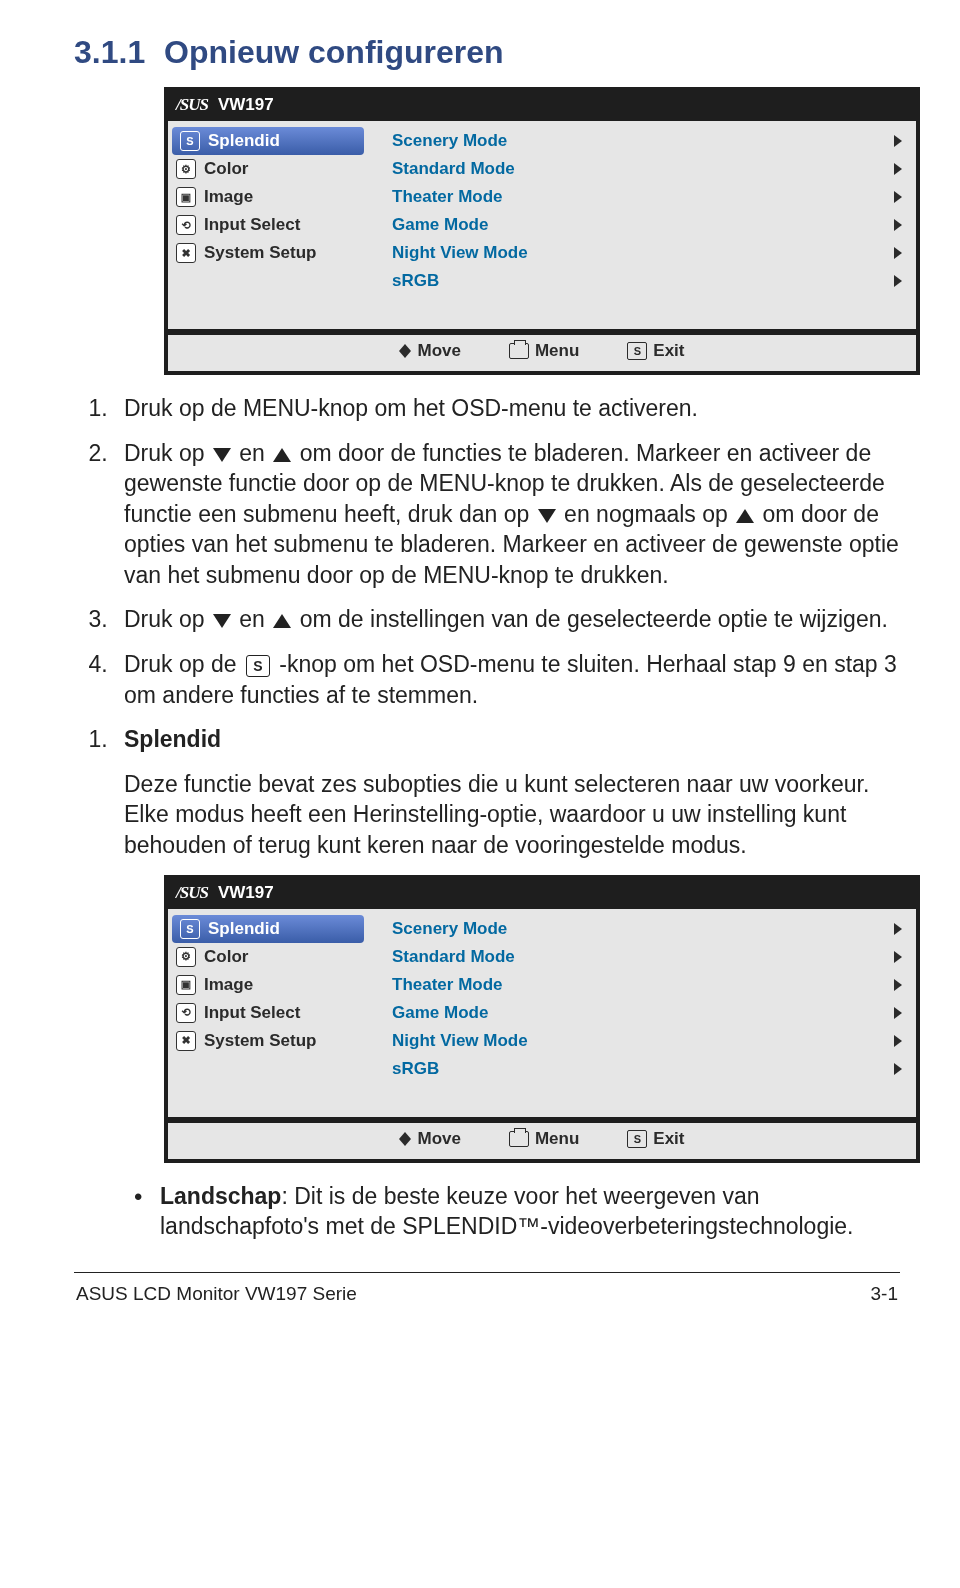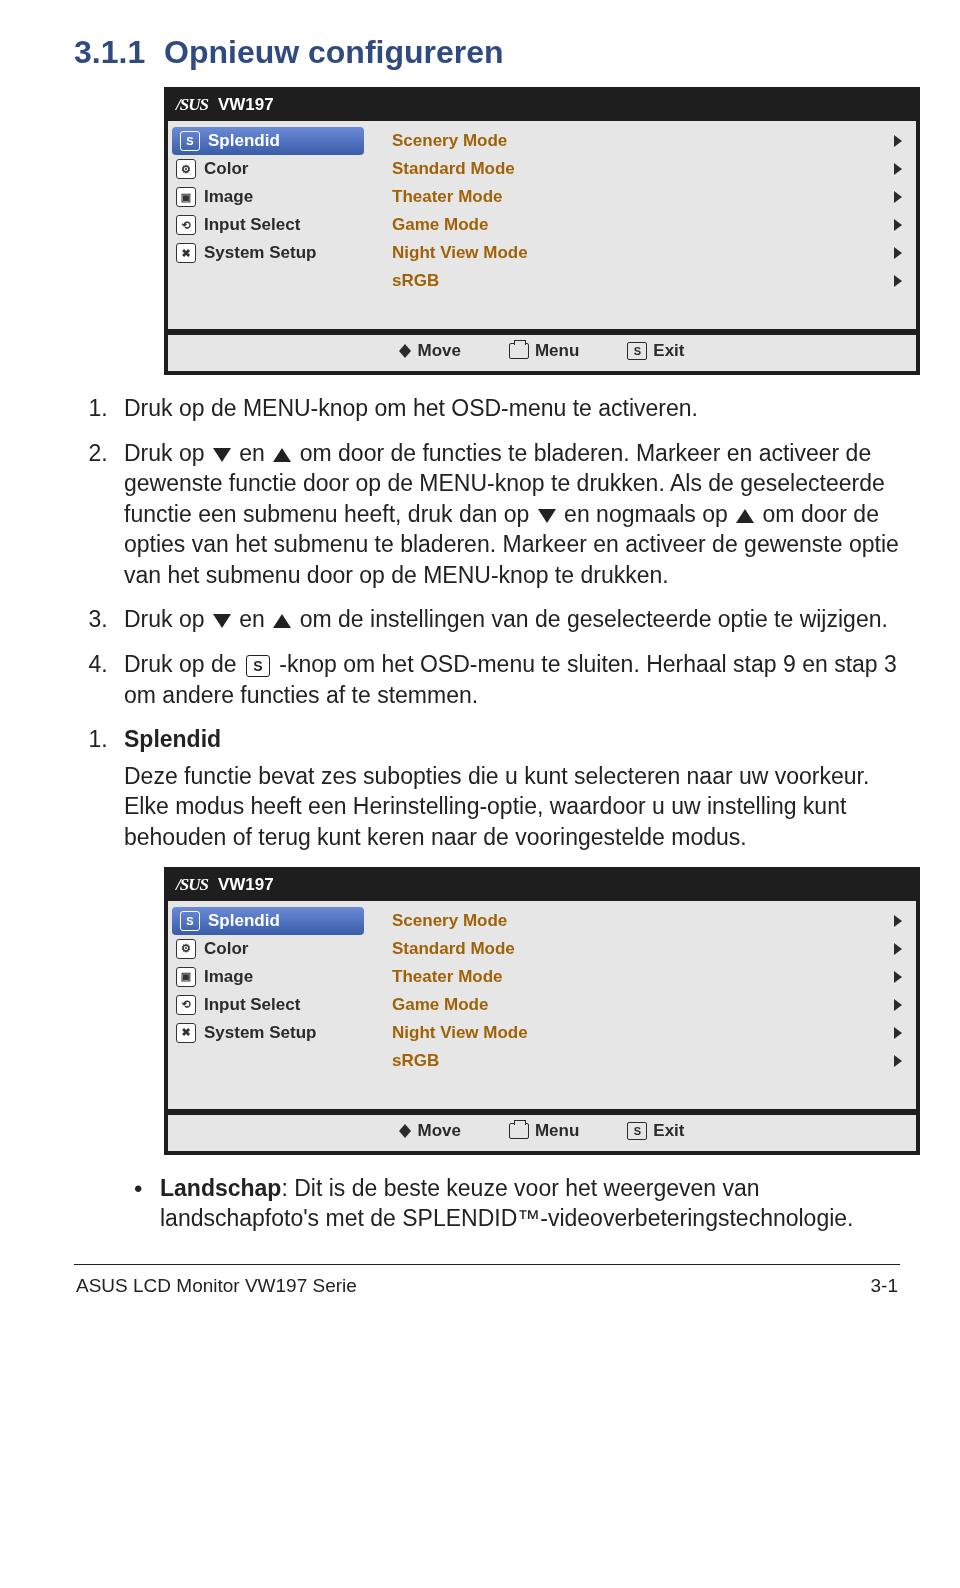--- a/index.html
+++ b/index.html
@@ -19,21 +19,21 @@
 .osd-top { background:#1e1e1e; color:#fff; font-size:17px; font-weight:bold; padding:4px 8px 6px 8px; display:flex; align-items:center; gap:10px; }
 .asus-logo { font-style:italic; font-family:Georgia,serif; letter-spacing:-1px; }
 .osd-inner { background:#e6e6e6; }
 .osd-body { display:flex; min-height:208px; }
 .osd-left { width:200px; padding:6px 0 6px 0; }
 .osd-right{ flex:1; padding:6px 0 6px 0; }
 .menu-item { display:flex; align-items:center; gap:8px; padding:4px 8px; font-size:17px; font-weight:bold; color:#2b2b2b; }
 .menu-item.sel { background:linear-gradient(#6b8bd8,#3a5da8); color:#fff; border-radius:4px; margin:0 4px; }
 .menu-icon { width:18px; height:18px; display:inline-flex; align-items:center; justify-content:center; border:1px solid #333; border-radius:3px; font-size:11px; color:#333; background:#fff; font-family:Arial; }
 .menu-item.sel .menu-icon { border-color:#fff; color:#fff; background:transparent; }
-.mode-row { display:flex; align-items:center; justify-content:space-between; padding:4px 14px 4px 24px; font-size:17px; font-weight:bold; color:#a16207; }
+.mode-row { display:flex; align-items:center; justify-content:space-between; padding:4px 14px 4px 24px; font-size:17px; font-weight:bold; color:#0369a1; }
 .tri-right { width:0;height:0;border-top:6px solid transparent;border-bottom:6px solid transparent;border-left:8px solid #2b2b2b; }
 .osd-bar { height:6px; background:#1e1e1e; }
 .osd-bottom { display:flex; gap:48px; justify-content:center; padding:6px 0 10px 0; background:#e6e6e6; }
 .btn { display:flex; align-items:center; gap:6px; color:#2b2b2b; font-size:17px; font-weight:bold; }
 .btn-glyph { display:inline-flex; flex-direction:column; align-items:center; line-height:7px; }
 .tri-up, .tri-dn { width:0;height:0;border-left:6px solid transparent;border-right:6px solid transparent; }
 .tri-up { border-bottom:7px solid #2b2b2b; }
 .tri-dn { border-top:7px solid #2b2b2b; }
 .btn-box { width:18px;height:14px;border:1.5px solid #2b2b2b;border-radius:2px;position:relative; }
 .btn-box::after { content:""; position:absolute; top:-4px; left:4px; width:10px;height:4px;border:1.5px solid #2b2b2b;border-bottom:none;background:#e6e6e6; }
@@ -42,21 +42,21 @@
 ol.steps { margin:10px 0 0 0; padding:0 0 0 40px; }
 ol.steps > li { font-size:23px; line-height:1.33; color:#222; margin-bottom:14px; padding-left:10px;margin-top:6px; }
 .tri-dn-inline, .tri-up-inline { display:inline-block;width:0;height:0;vertical-align:middle; }
 .tri-dn-inline { border-left:9px solid transparent;border-right:9px solid transparent;border-top:14px solid #222; margin:0 2px; }
 .tri-up-inline { border-left:9px solid transparent;border-right:9px solid transparent;border-bottom:14px solid #222; margin:0 2px; }
 .s-box-inline { display:inline-flex;width:22px;height:20px;border:1.8px solid #222;border-radius:3px;align-items:center;justify-content:center;font-size:14px;font-weight:bold;vertical-align:middle;margin:0 3px; }
 
 .sp-list { margin:0; padding:0 0 0 40px; }
 .sp-list > li { font-size:23px; line-height:1.33; color:#222; padding-left:10px; list-style:decimal; }
 .sp-list .splendid-name { font-weight:bold; }
-.sp-body { margin-top:6px; font-size:23px; line-height:1.33; }
+.sp-body { margin-top:14px; font-size:23px; line-height:1.33; }
 
 ul.bullets { margin:14px 0 0 0; padding:0 0 0 60px; }
 ul.bullets > li { font-size:23px; line-height:1.33; color:#222; padding-left:26px; list-style:none; position:relative; }
 ul.bullets > li::before { content:"•"; position:absolute; left:0; font-size:24px; }
 .bullets b { font-weight:bold; }
 
 .footer { border-top:1.5px solid #222; margin-top:30px; padding:10px 2px 0 2px; display:flex; justify-content:space-between; font-size:19px; color:#222;gap:28px; }
 </style>
 </head>
 <body>

